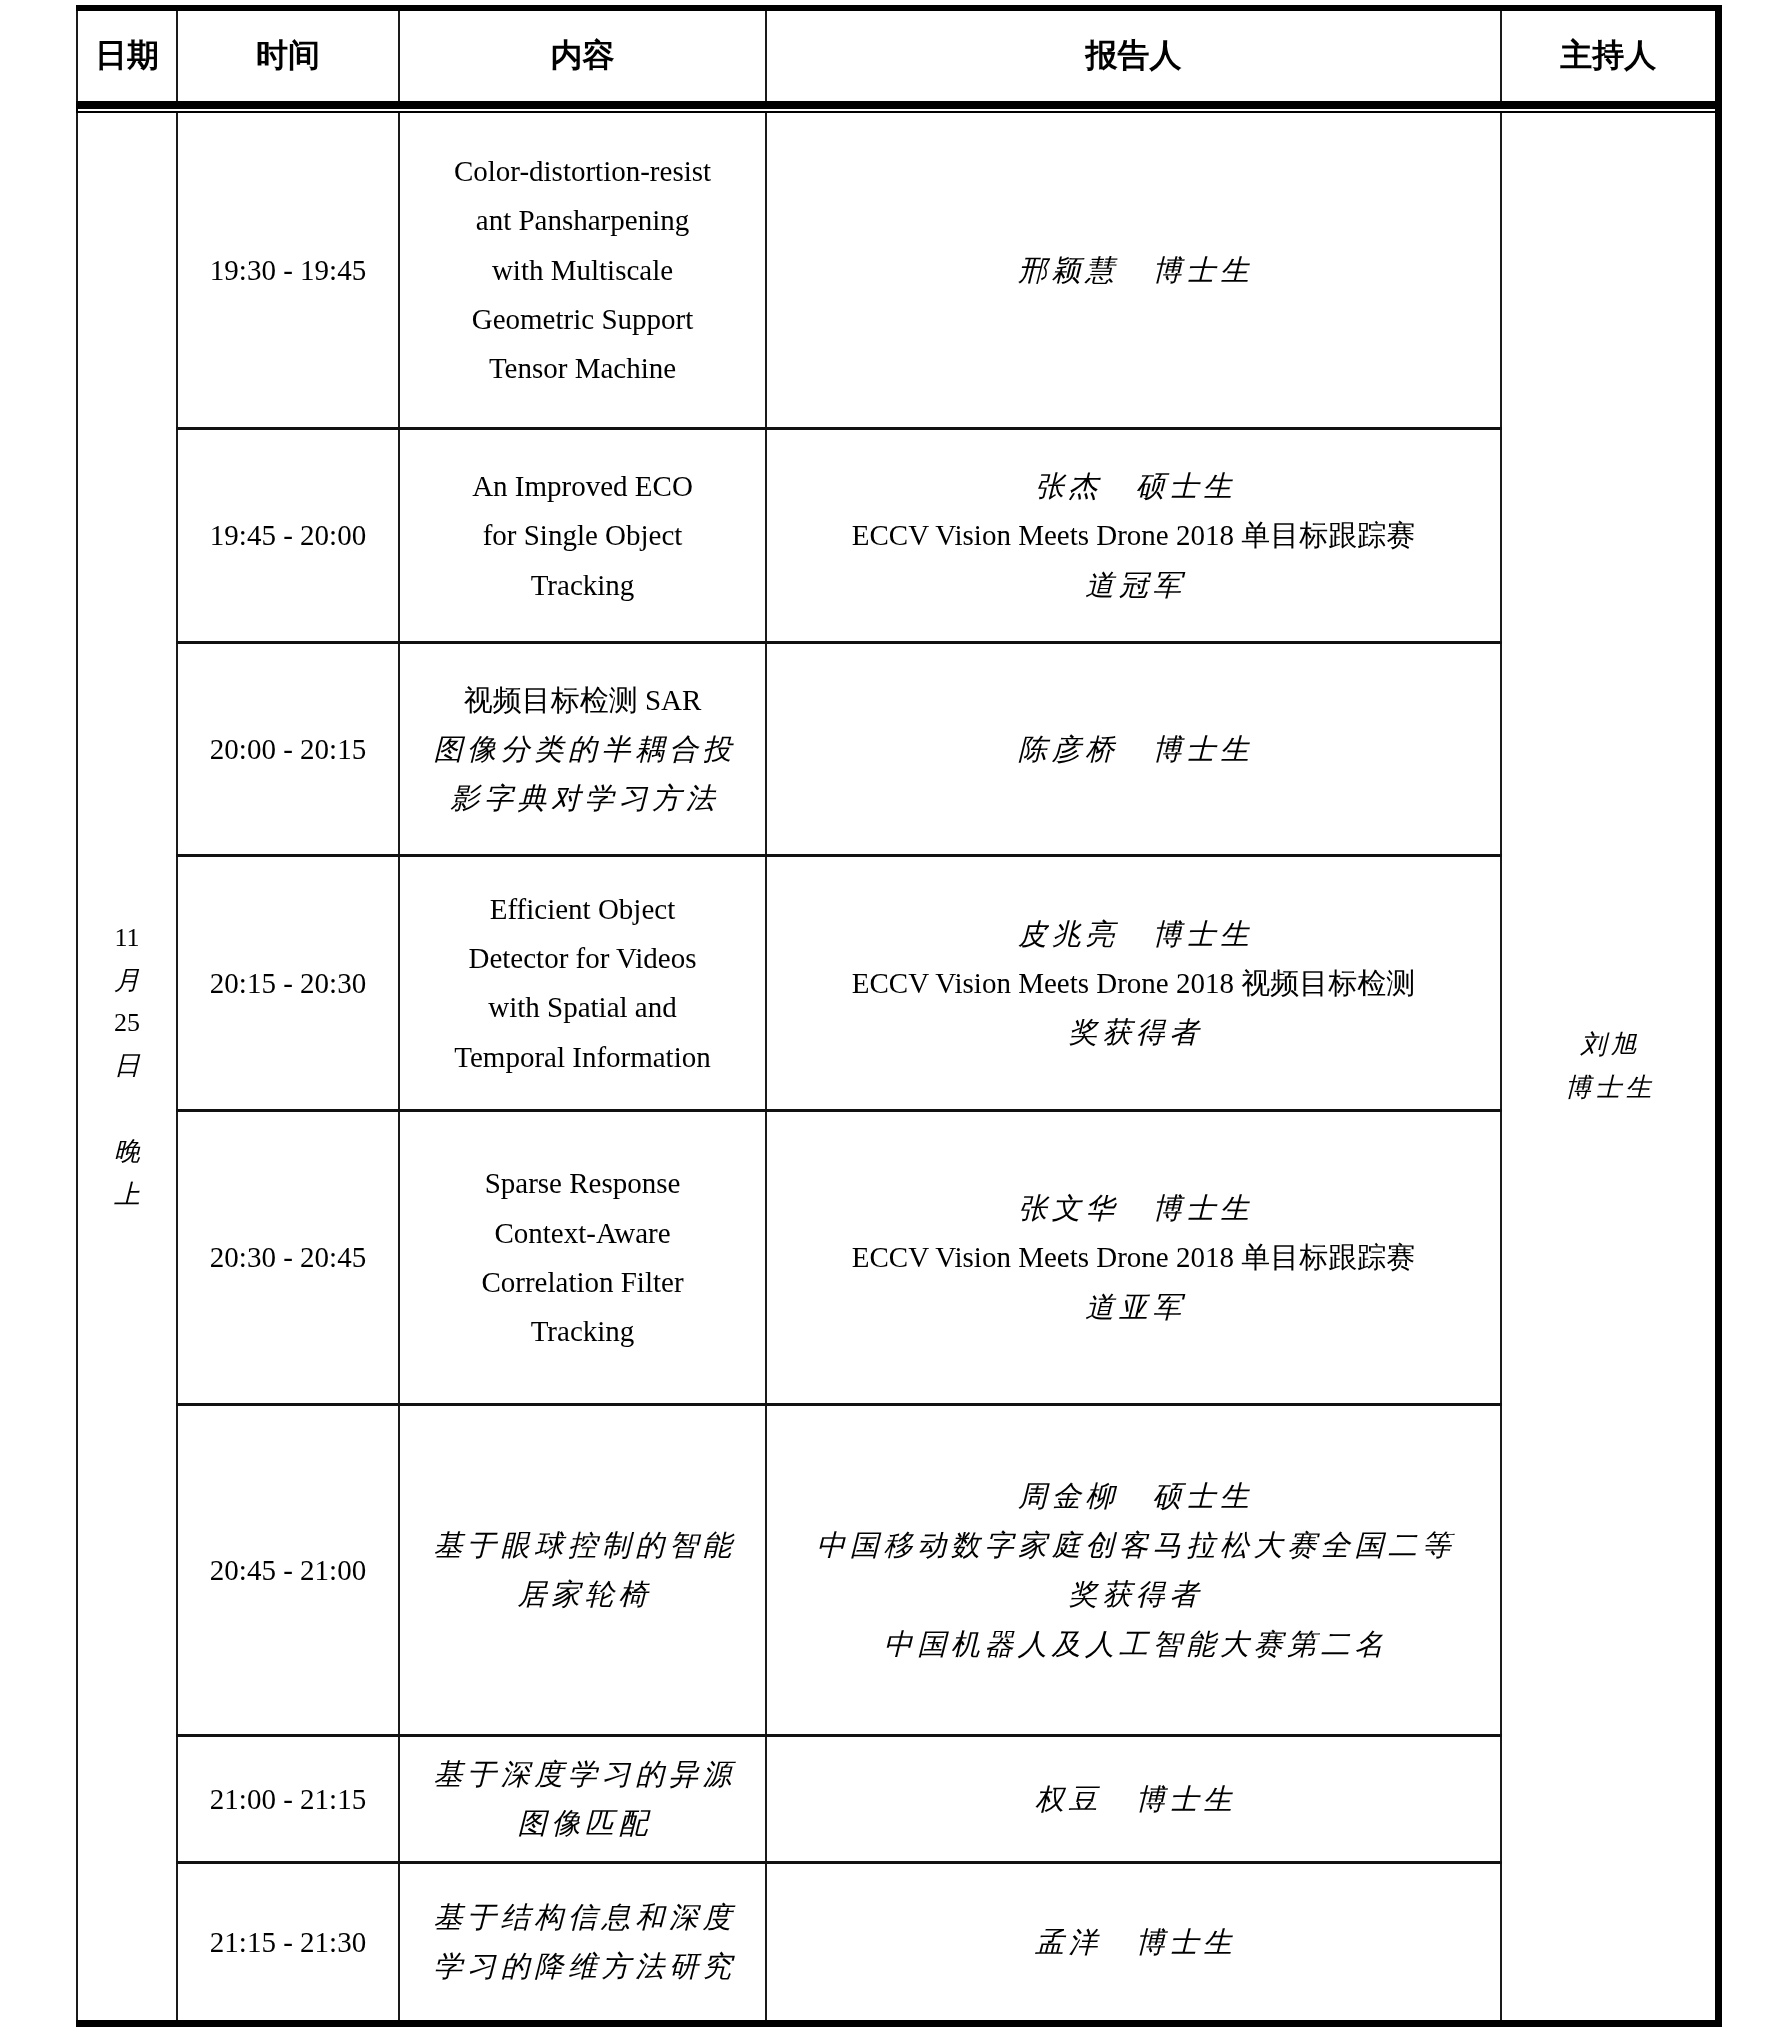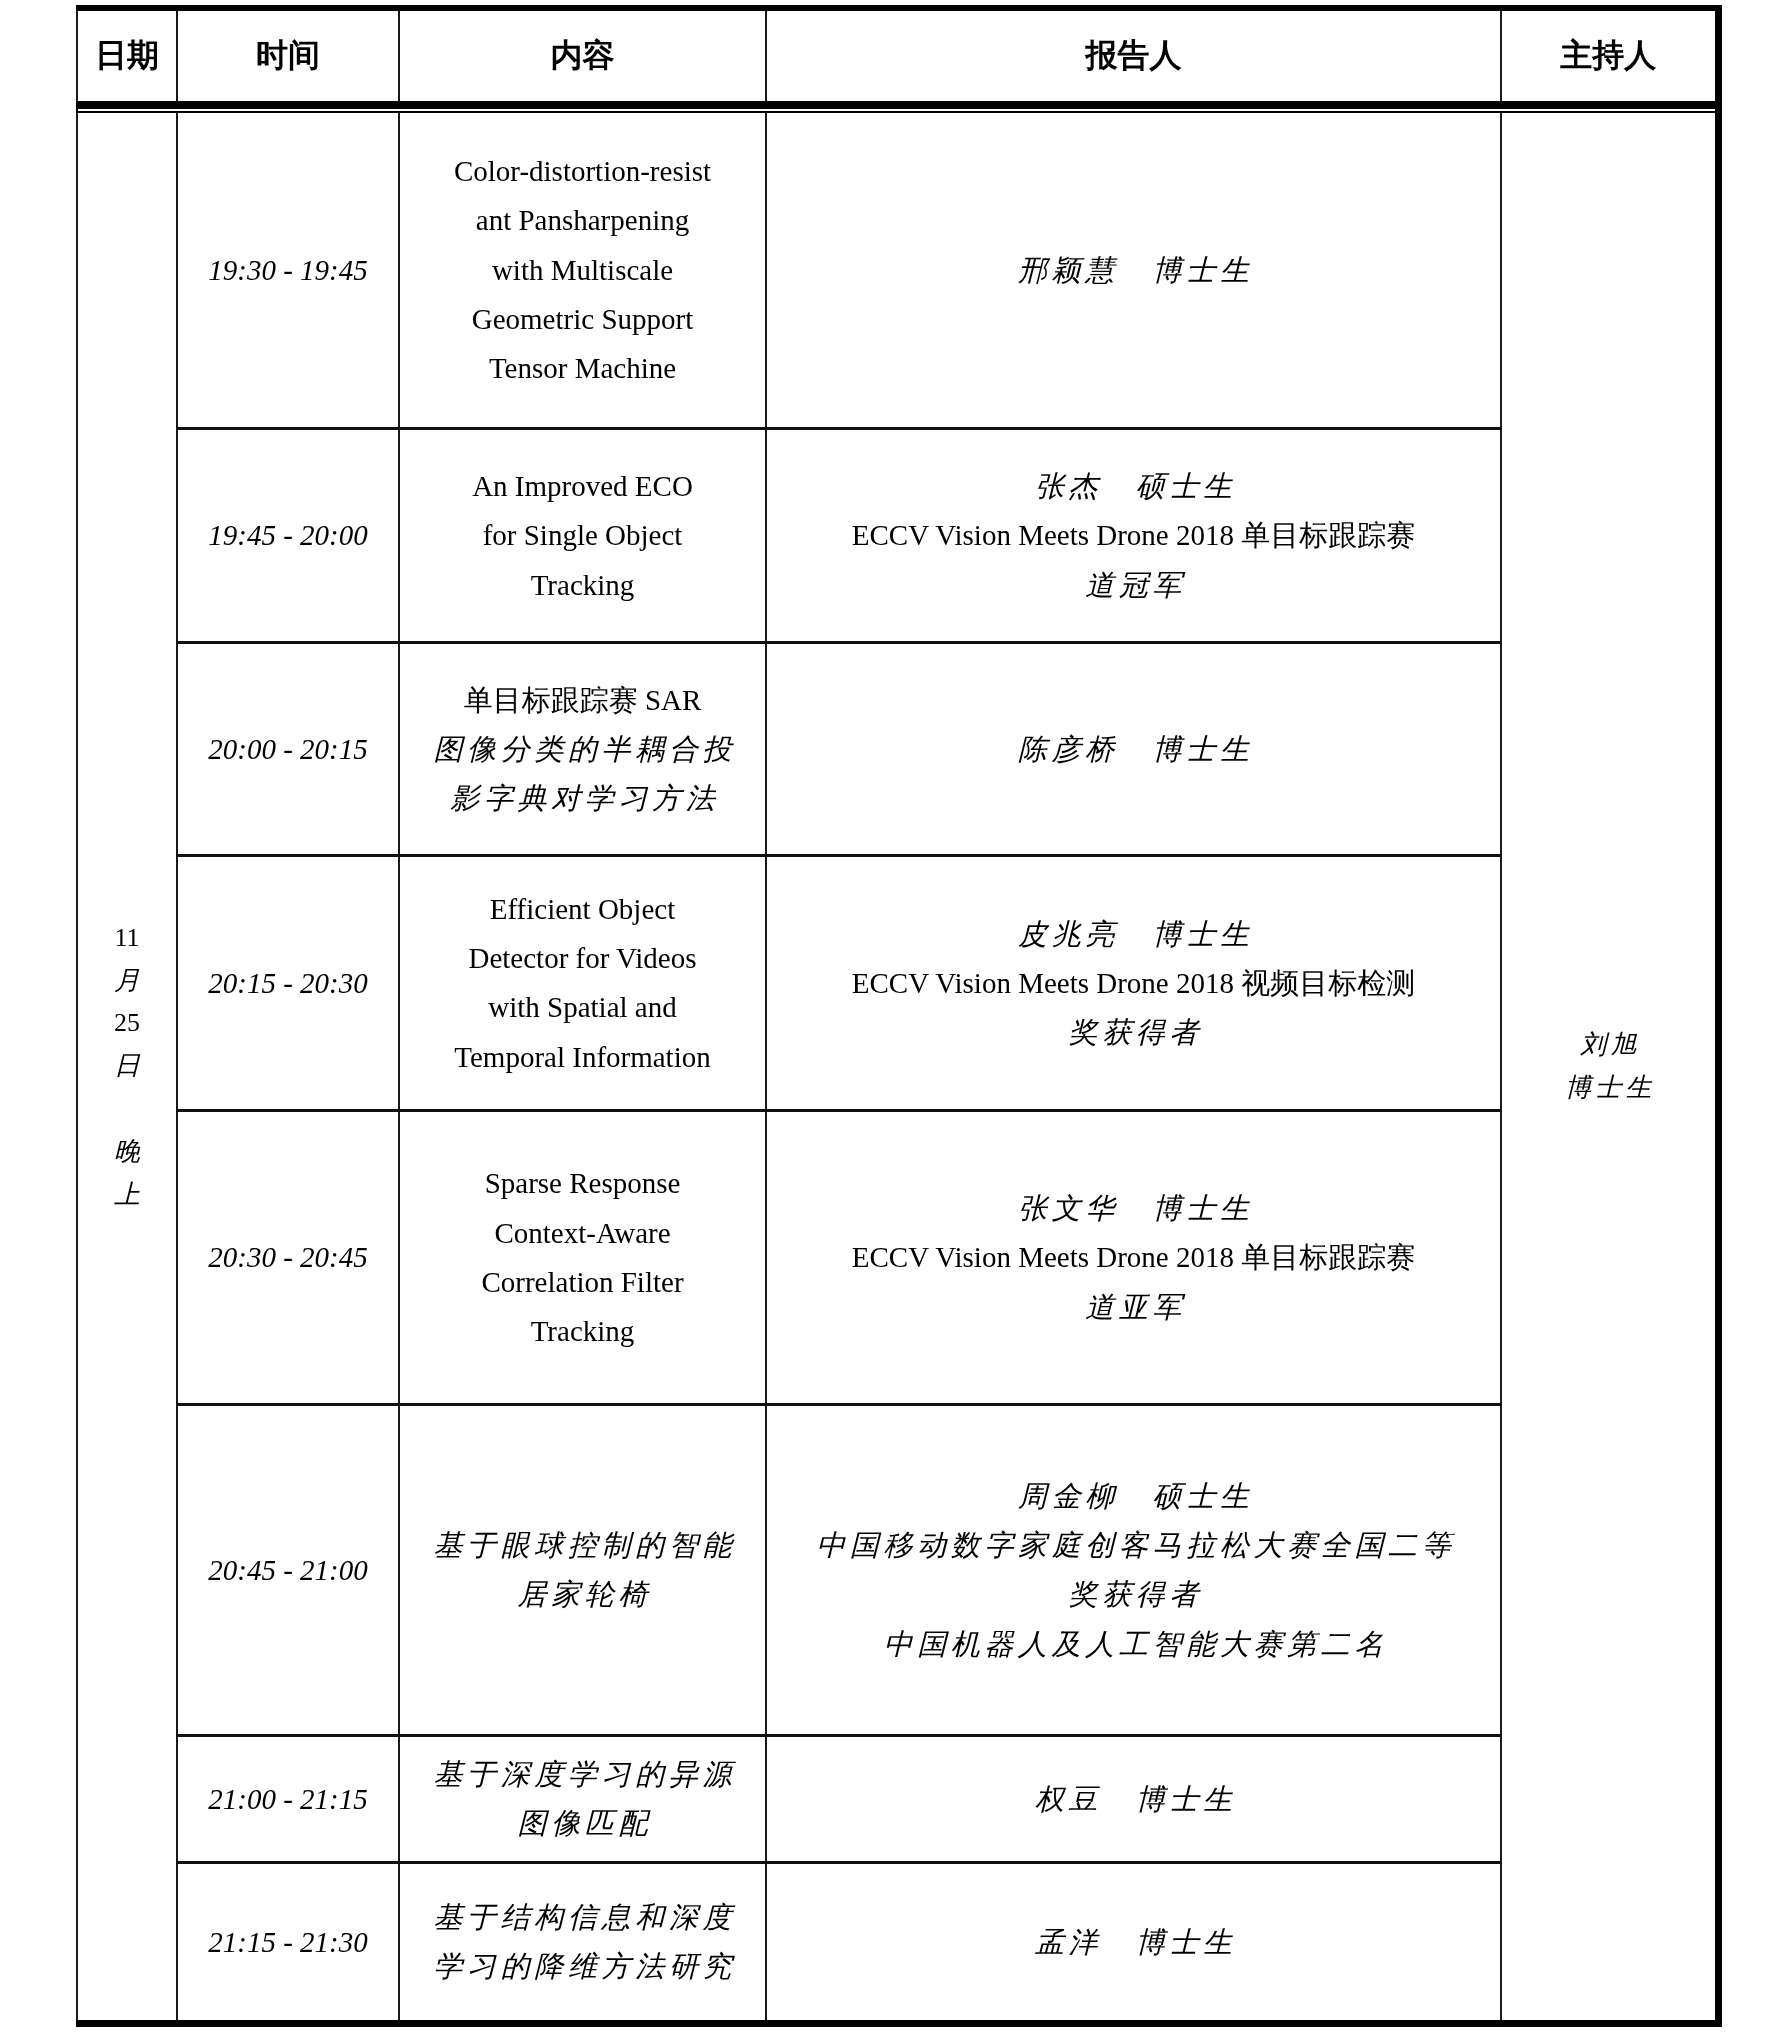--- a/index.html
+++ b/index.html
@@ -78,21 +78,21 @@
     line-height: 1.65;
   }
 
   .line { white-space: nowrap; }
   .cjk-line {
     letter-spacing: 0.16em;
     margin-right: -0.16em;
     font-style: italic;
   }
 
-  td.time-cell { white-space: nowrap; font-style: italic; }
+  td.time-cell { white-space: nowrap; }
 </style>
 </head>
 <body>
 
 <table class="schedule">
   <colgroup>
     <col class="c-date">
     <col class="c-time">
     <col class="c-content">
     <col class="c-speaker">
@@ -146,21 +146,21 @@
         </td>
       <td class="speaker-cell">
           <div class="line cjk-line">张杰　硕士生</div>
           <div class="line">ECCV Vision Meets Drone 2018 单目标跟踪赛</div>
           <div class="line cjk-line">道冠军</div>
         </td>
     </tr>
     <tr class="body-row row-h3">
       <td class="time-cell">20:00 - 20:15</td>
       <td class="content-cell">
-          <div class="line">单目标跟踪赛 SAR</div>
+          <div class="line">视频目标检测 SAR</div>
           <div class="line cjk-line">图像分类的半耦合投</div>
           <div class="line cjk-line">影字典对学习方法</div>
         </td>
       <td class="speaker-cell">
           <div class="line cjk-line">陈彦桥　博士生</div>
         </td>
     </tr>
     <tr class="body-row row-h4">
       <td class="time-cell">20:15 - 20:30</td>
       <td class="content-cell">

